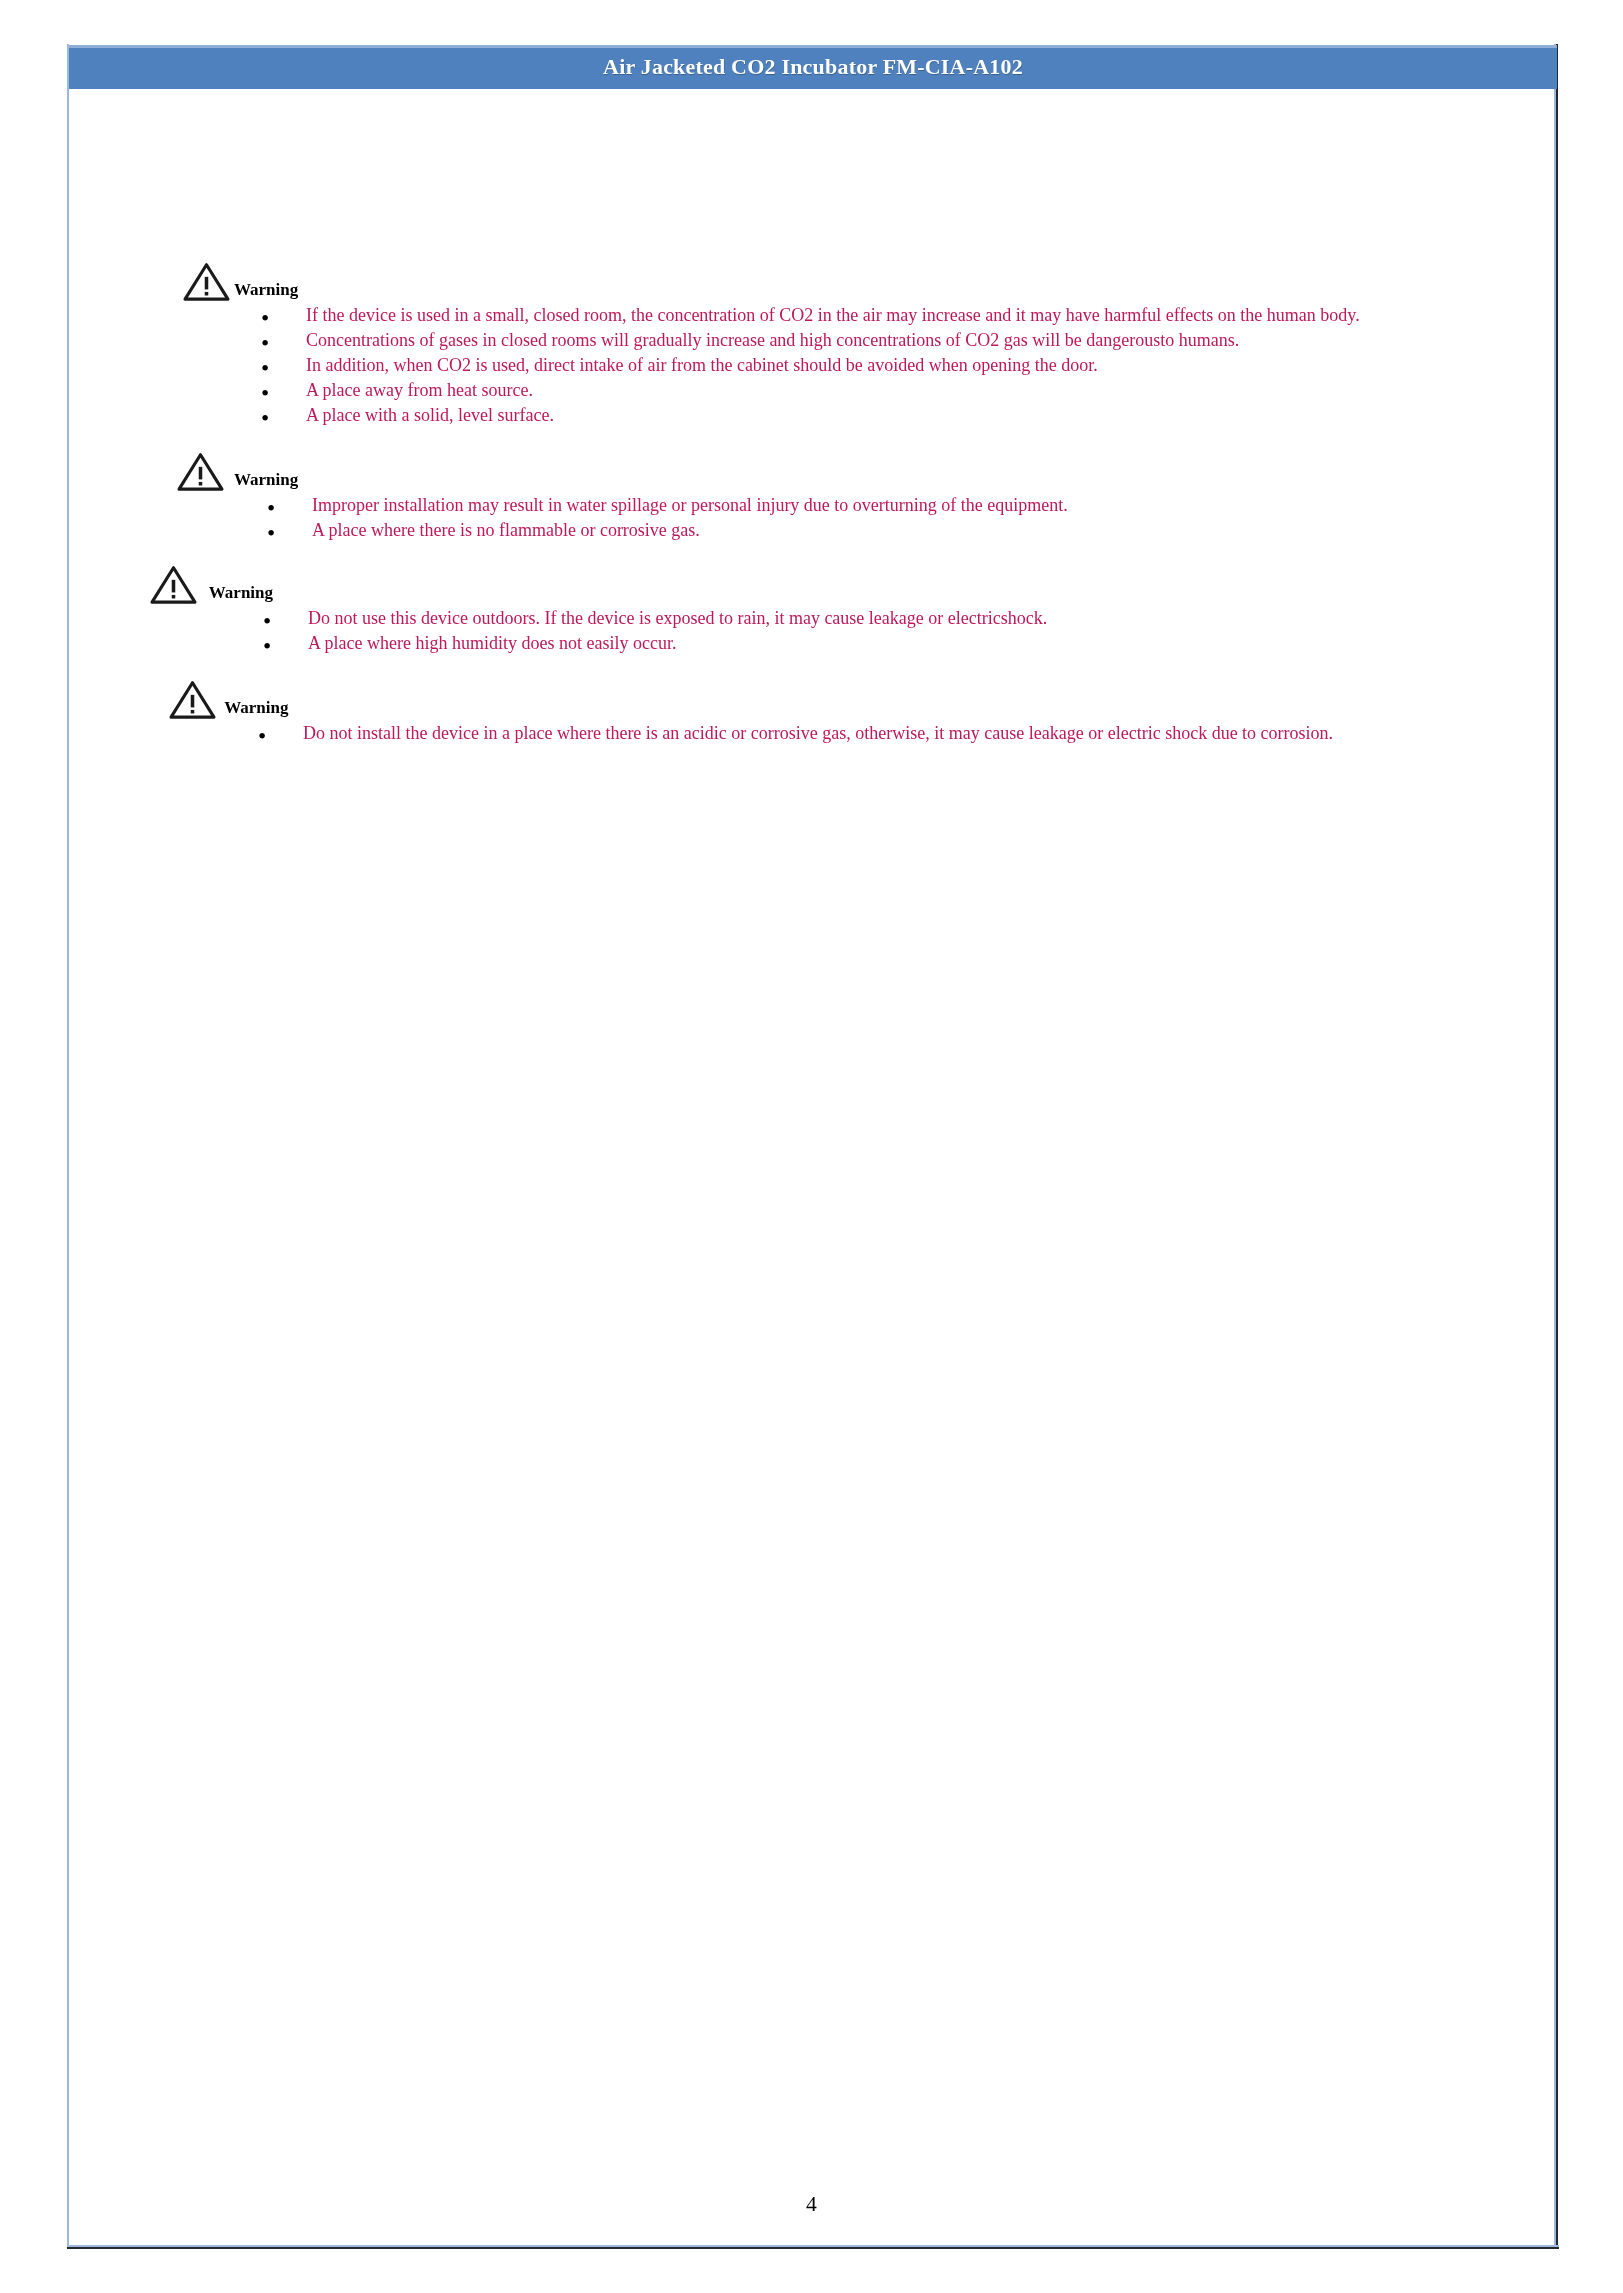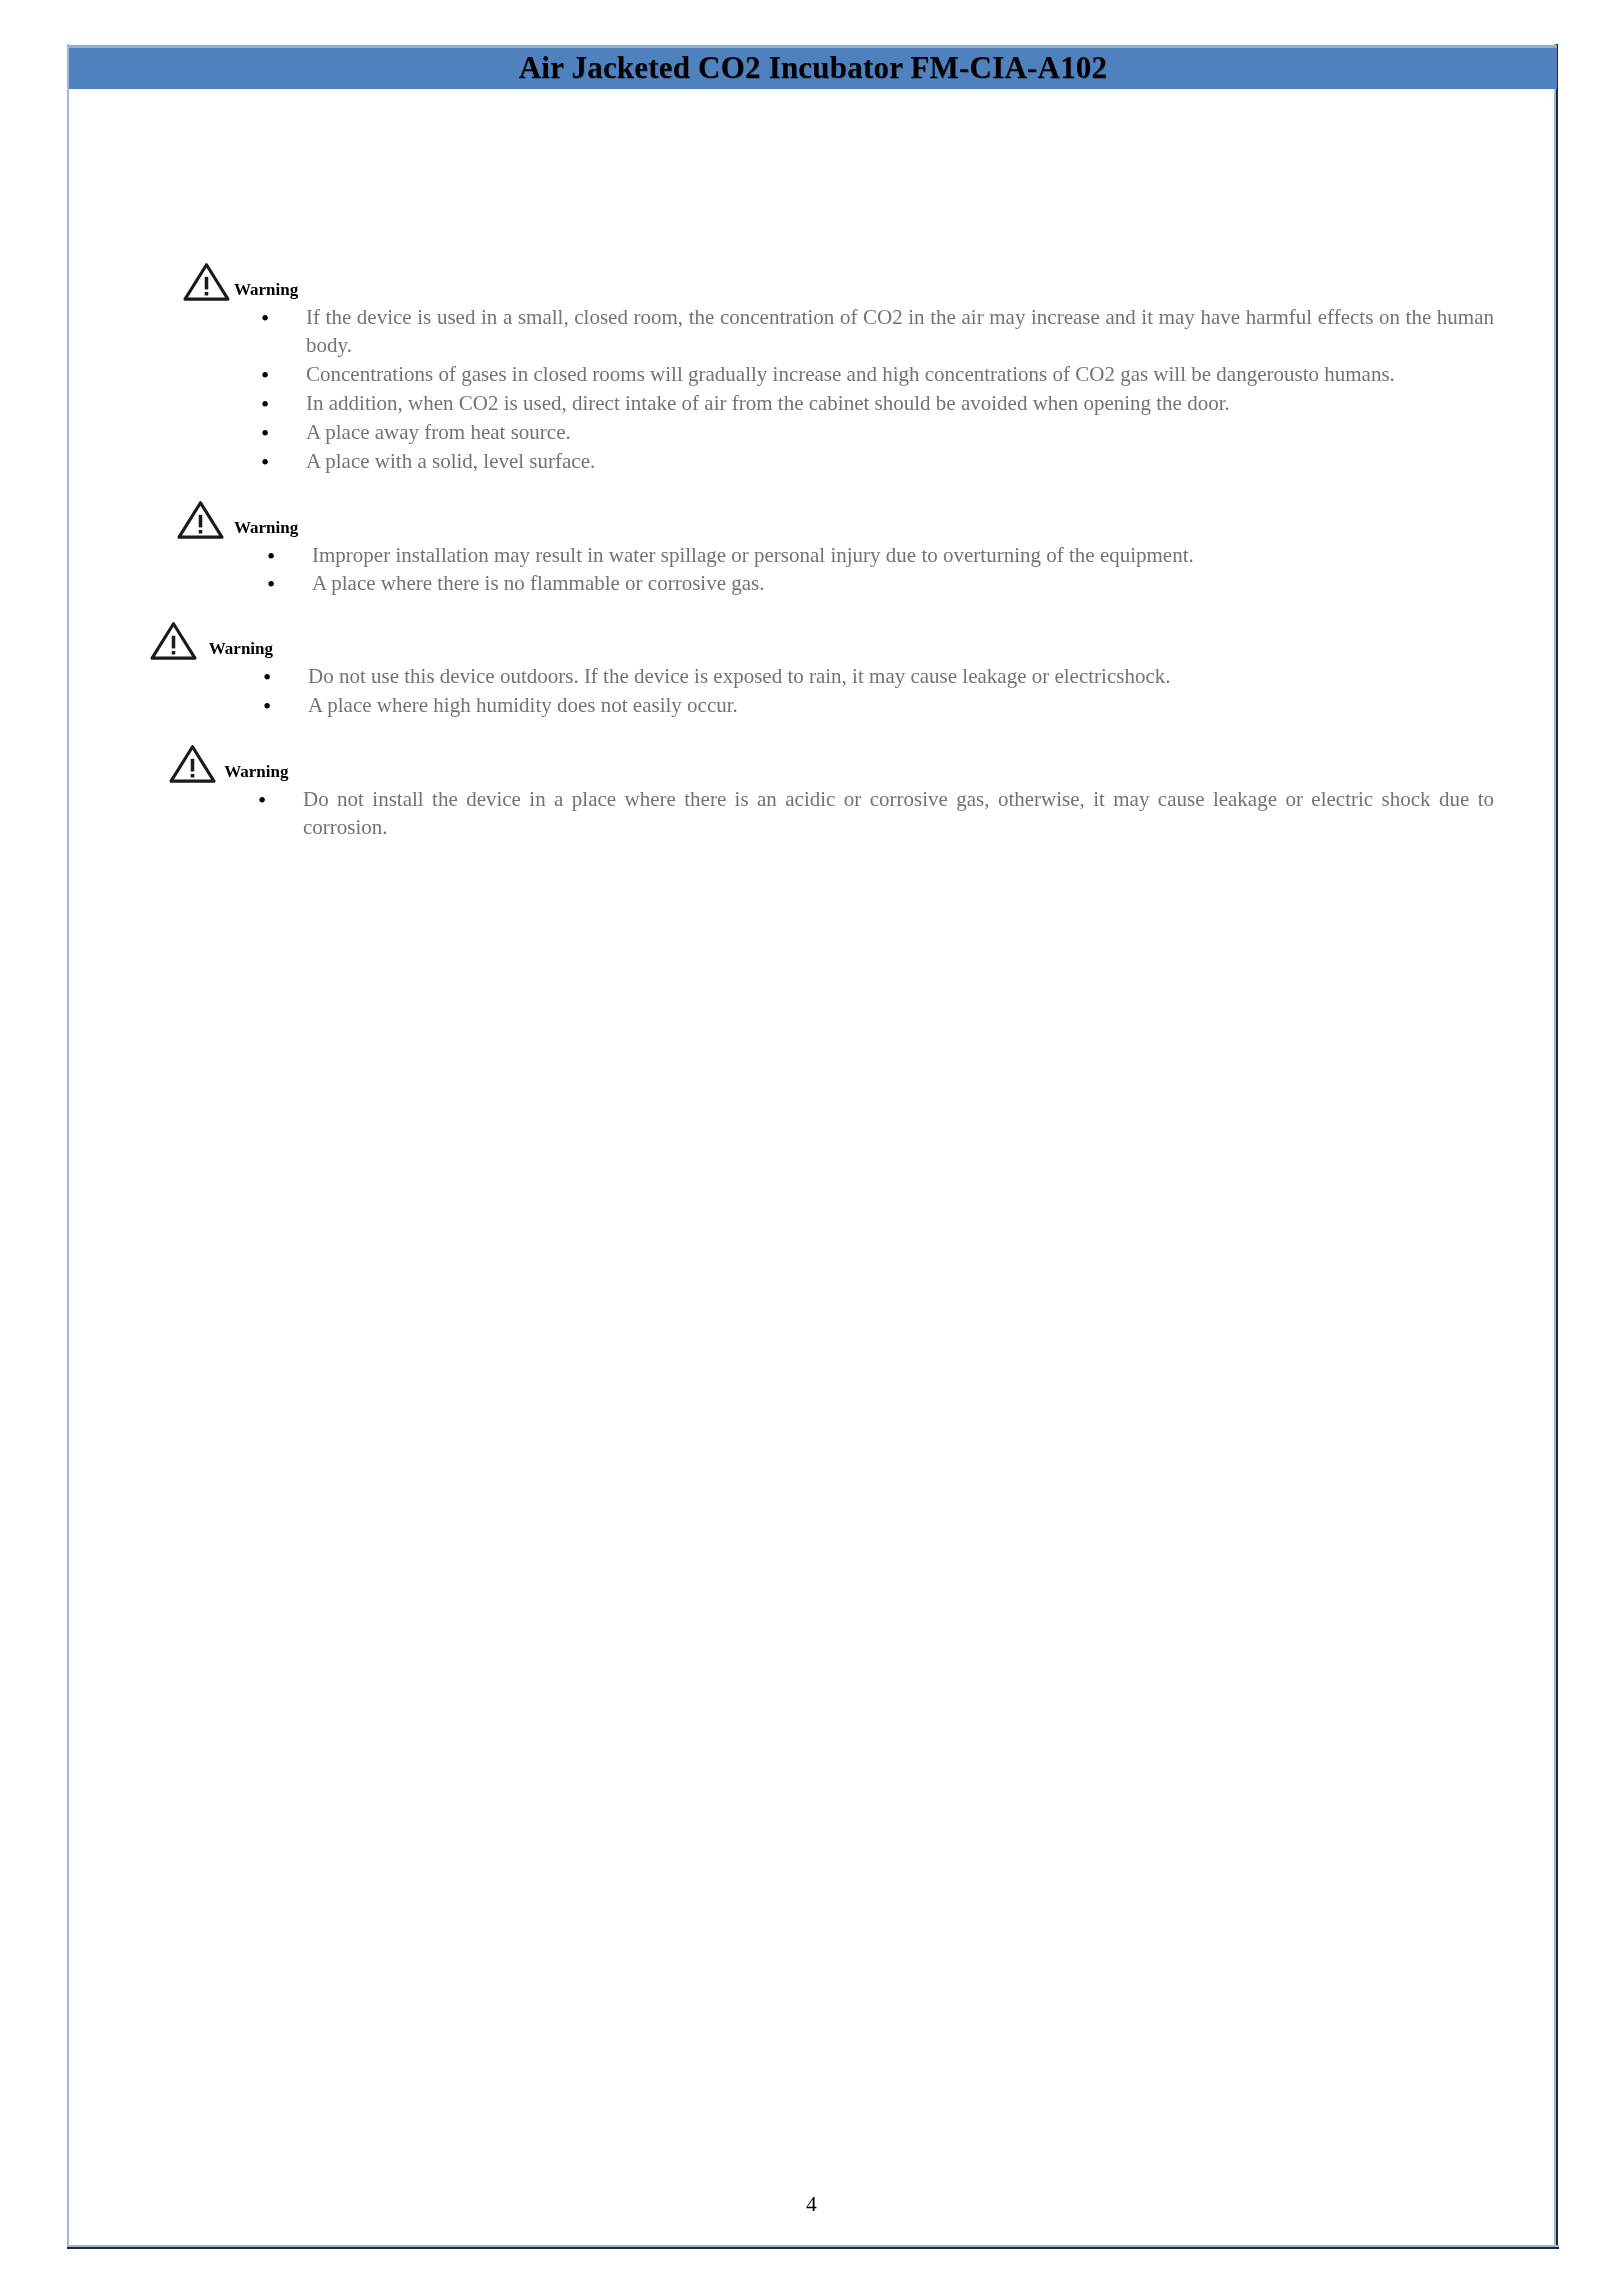--- a/index.html
+++ b/index.html
@@ -81,22 +81,22 @@
     justify-content: center;
   }
   #header-banner .highlight {
     position: absolute;
     left: 0; top: 0;
     width: 100%;
     height: 2.9px;
     background: #8FAFD6;
   }
   #header-title {
-    color: #000000;
-    font-size: 31px;
+    color: #ffffff;
+    font-size: 22px;
     font-weight: bold;
     letter-spacing: 0.2px;
     line-height: 1;
     white-space: nowrap;
     position: relative;
     z-index: 2;
     text-shadow: 0.5px 0.5px 0 rgba(0,0,0,0.25);
   }
 
   
@@ -150,23 +150,23 @@
     padding: 0;
     margin-left: 74px;
   }
   ul.warn-list.ind-b { margin-left: 80px; }
   ul.warn-list.ind-c { margin-left: 76px; }
   ul.warn-list.ind-d { margin-left: 71px; }
 
   ul.warn-list li {
     position: relative;
     padding-left: 51px;
-    font-size: 21px;
+    font-size: 18px;
     line-height: 1.33;
-    color: #737373;
+    color: #be185d;
     margin-bottom: 1px;
   }
   ul.warn-list li::before {
     content: "\2022";
     position: absolute;
     left: 5.9px;
     top: -1px;
     font-size: 23.5px;
     line-height: 1.33;
     color: #000000;

